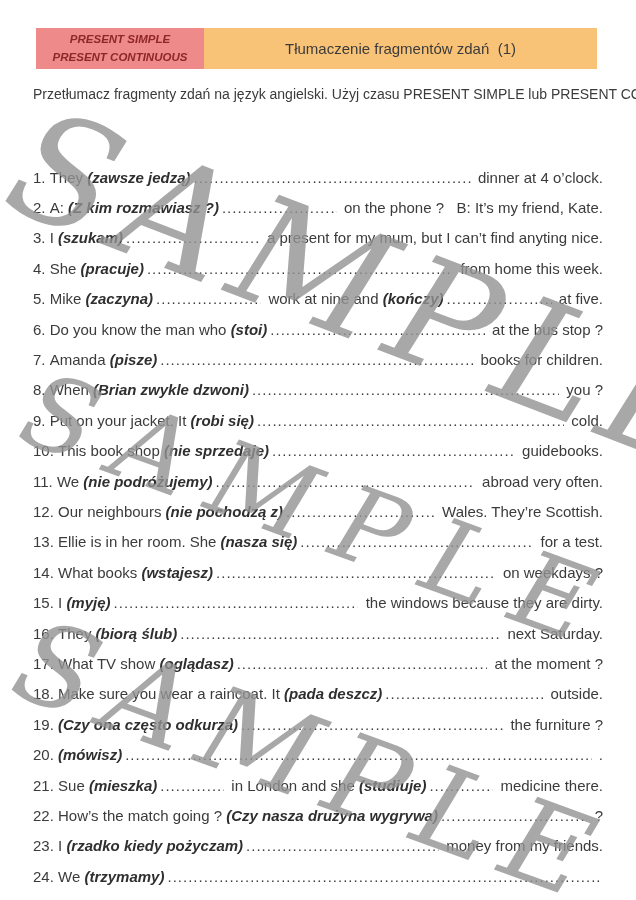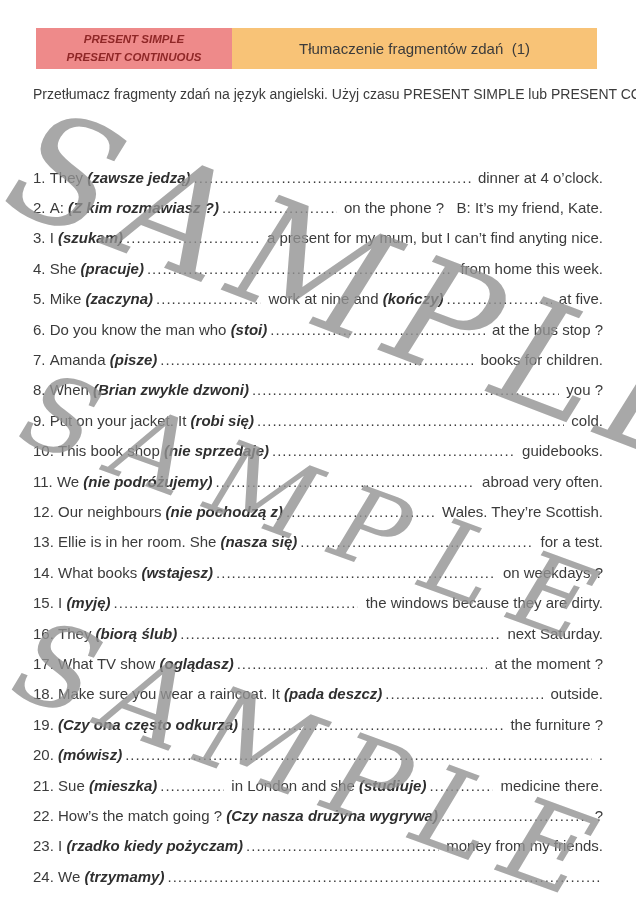--- a/index.html
+++ b/index.html
@@ -5,21 +5,21 @@
   html,body{margin:0;padding:0;}
   body{
     width:636px;height:900px;background:#ffffff;overflow:hidden;position:relative;
     font-family:"Liberation Sans","DejaVu Sans",sans-serif;color:#3b3b3b;
   }
   .page{position:relative;width:100%;height:100%;}
 
   
   .header{display:flex;margin:28px 39px 0 36px;height:41px;}
   .tag-box{
-    width:196px;background:#ee8a8a;display:flex;flex-direction:column;
+    width:168px;background:#ee8a8a;display:flex;flex-direction:column;
     justify-content:center;align-items:center;
   }
   .tag-box span{
     font-size:11.5px;font-style:italic;font-weight:700;color:#8f2727;line-height:1.5;
   }
   .title-box{
     flex:1;background:#f8c377;display:flex;align-items:center;justify-content:center;
   }
   .title-box span{font-size:15px;color:#3b3b3b;white-space:pre;}
 

